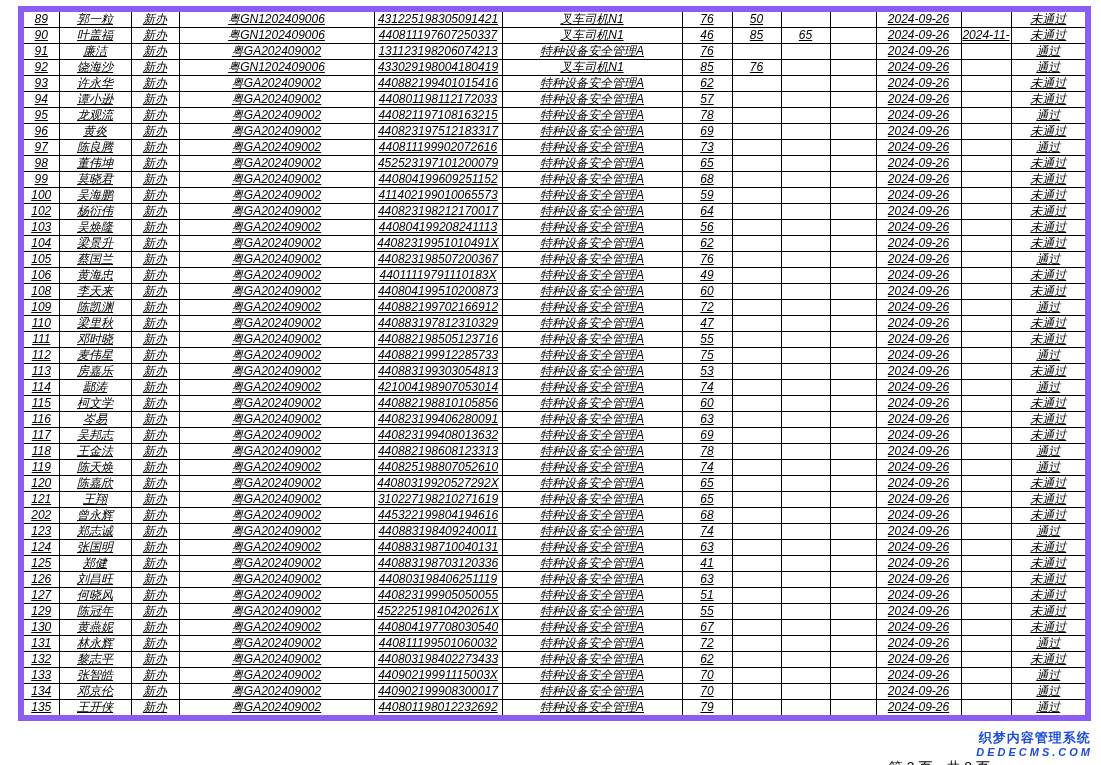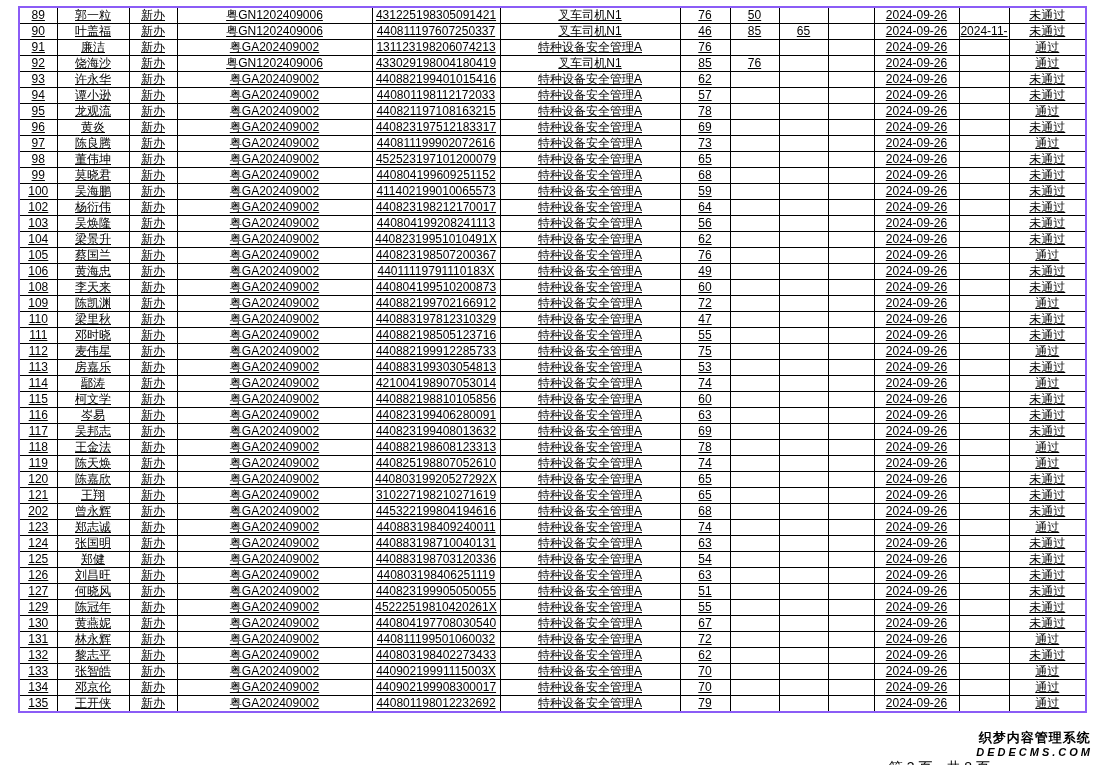--- a/index.html
+++ b/index.html
@@ -9,21 +9,22 @@
     position: relative;
     font-family: "Liberation Sans", "DejaVu Sans", sans-serif;
     color: #000;
   }
   table.results {
     position: absolute;
     left: 18px; top: 6px;
     width: 1067px;
     border-collapse: collapse;
     table-layout: fixed;
-    border: 2px solid #8b5cf6;
+    border: 6px solid #8b5cf6;
+    font-style: italic;
   }
   table.results td {
     border: 1px solid #000;
     height: 15px;
     padding: 0;
     font-size: 12px;
     line-height: 13px;
     text-align: center;
     text-decoration: underline;
     white-space: nowrap;
@@ -579,21 +580,21 @@
     <td></td>
     <td>未通过</td>
   </tr>
         <tr>
     <td>125</td>
     <td>郑健</td>
     <td>新办</td>
     <td>粤GA202409002</td>
     <td>440883198703120336</td>
     <td>特种设备安全管理A</td>
-    <td>54</td>
+    <td>41</td>
     <td></td>
     <td></td>
     <td></td>
     <td>2024-09-26</td>
     <td></td>
     <td>未通过</td>
   </tr>
         <tr>
     <td>126</td>
     <td>刘昌旺</td>
@@ -727,18 +728,18 @@
     <td></td>
     <td>2024-09-26</td>
     <td></td>
     <td>通过</td>
   </tr>
       </tbody>
   </table>
 
   <div class="footer">第 3 页，共 8 页</div>
 
-  <div class="watermark" style="color: #000000;">
+  <div class="watermark" style="color: #1d4ed8;">
     <div class="cn">织梦内容管理系统</div>
     <div class="en">DEDECMS.COM</div>
   </div>
 
 </div>
 
 </body></html>

